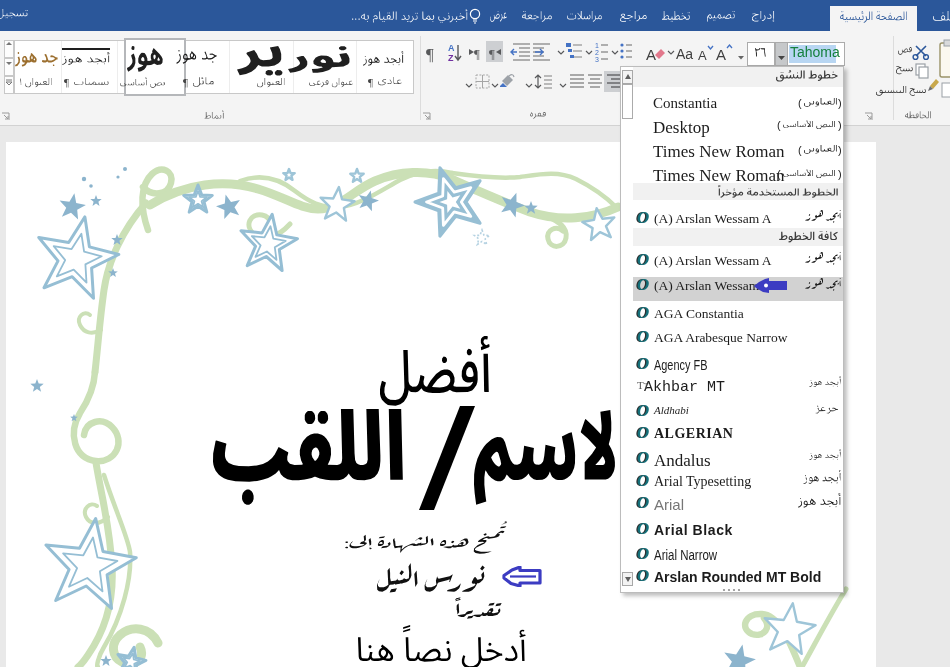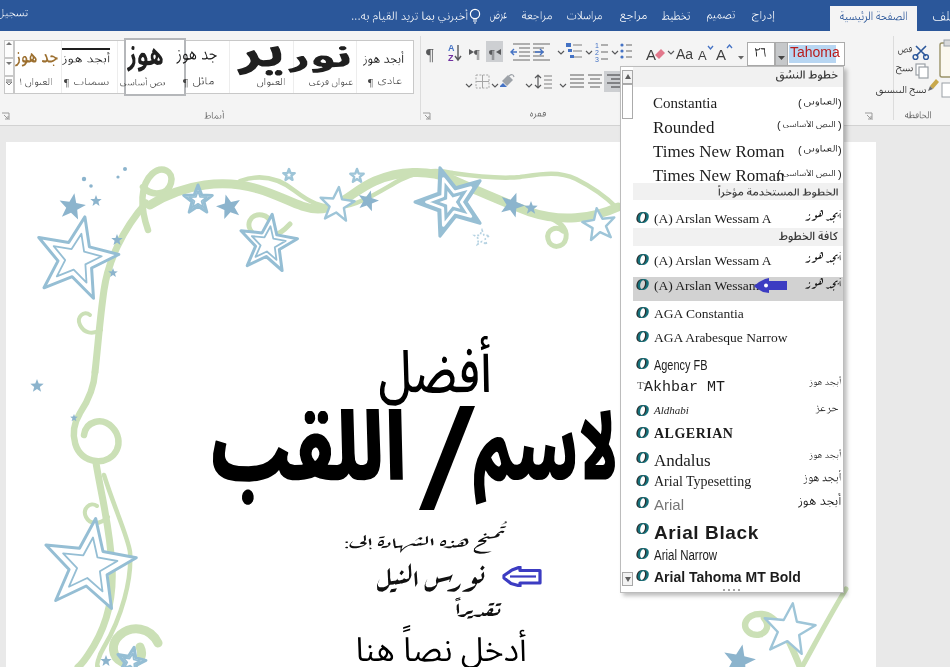--- a/index.html
+++ b/index.html
@@ -138,21 +138,21 @@
     <svg class="ab" style="left:896px;top:64px" width="17.0" height="10.5" viewBox="0 0 18.8 10.8" preserveAspectRatio="none">
       <path d="M0.0 8.5 1.0 9.8 3.0 10.5 4.5 10.5 6.2 9.8 6.0 9.2 4.8 9.8 3.0 9.8 2.0 9.5 1.0 8.8 0.8 8.2 1.0 6.2 3.5 4.2 4.2 4.5 4.5 6.2 5.8 7.5 7.8 7.5 8.8 7.0 9.2 7.5 11.0 7.5 11.8 7.0 12.2 7.5 13.8 7.5 14.8 6.8 15.5 7.5 17.2 7.5 18.2 6.8 18.5 5.2 17.8 3.2 17.0 3.5 17.8 5.2 17.5 6.5 15.8 6.8 15.0 6.0 14.2 3.8 14.2 6.0 14.0 6.5 12.5 6.8 12.0 6.2 12.0 4.5 11.5 4.5 11.5 5.5 10.8 6.8 9.5 6.8 9.0 6.2 9.2 4.8 8.5 4.8 8.2 6.2 7.8 6.8 6.0 6.8 5.0 5.8 4.8 4.2 5.2 3.8 6.0 3.8 5.8 3.0 4.5 3.0 2.5 2.2 0.2 2.5 0.2 3.0 2.8 3.0 3.8 3.5 2.0 4.2 0.5 5.8 0.0 6.8Z" fill="#262626" fill-rule="evenodd"></path>
     </svg>
     <svg class="ab" style="left:876px;top:86px" width="50.0" height="10.0" viewBox="0 0 57.2 10.8" preserveAspectRatio="none">
       <path d="M38.5 8.5 39.5 9.8 41.5 10.5 43.0 10.5 44.8 9.8 44.5 9.2 43.2 9.8 41.5 9.8 40.5 9.5 39.5 8.8 39.2 8.2 39.5 6.2 42.0 4.2 42.8 4.5 43.0 6.2 44.2 7.5 46.2 7.5 47.2 7.0 47.8 7.5 49.5 7.5 50.2 7.0 50.8 7.5 52.2 7.5 53.2 6.8 54.0 7.5 55.8 7.5 56.8 6.8 57.0 5.2 56.2 3.2 55.5 3.5 56.2 5.2 56.0 6.5 54.2 6.8 53.5 6.0 52.8 3.8 52.8 6.0 52.5 6.5 51.0 6.8 50.5 6.2 50.5 4.5 50.0 4.5 50.0 5.5 49.2 6.8 48.0 6.8 47.5 6.2 47.8 4.8 47.0 4.8 46.8 6.2 46.2 6.8 44.5 6.8 43.5 5.8 43.2 4.2 43.8 3.8 44.5 3.8 44.2 3.0 43.0 3.0 41.0 2.2 38.8 2.5 38.8 3.0 41.2 3.0 42.2 3.5 40.5 4.2 39.0 5.8 38.5 6.8Z M33.8 0.0 33.8 7.5 34.5 7.5 34.5 0.0Z M32.0 0.0 31.2 0.0 31.2 6.2 30.8 6.8 28.8 6.8 28.2 6.2 28.2 4.8 27.8 4.5 27.5 5.8 26.8 6.8 24.8 6.8 24.2 6.2 24.2 4.8 23.8 4.5 23.5 6.0 22.8 6.8 21.5 6.8 20.8 6.0 20.0 3.8 20.0 6.0 19.8 6.5 18.2 6.8 17.8 6.2 17.8 4.5 17.2 4.5 17.2 5.5 16.5 6.8 15.2 6.8 14.8 6.2 15.0 4.8 14.2 4.8 14.0 6.2 13.5 6.8 11.5 6.8 11.0 6.2 11.2 4.8 10.8 4.5 10.2 6.2 9.8 6.8 7.5 6.5 7.5 5.5 7.0 4.5 6.2 4.0 5.2 4.0 4.5 4.8 4.0 6.5 4.5 7.2 6.8 8.0 6.0 9.0 4.2 9.8 1.8 9.5 0.8 8.5 1.0 6.8 0.2 6.2 0.0 8.8 1.5 10.2 4.0 10.5 5.2 10.2 6.5 9.5 7.8 7.5 10.0 7.5 10.8 7.0 11.5 7.5 13.5 7.5 14.5 7.0 15.0 7.5 16.8 7.5 17.5 7.0 18.0 7.5 19.5 7.5 20.5 6.8 21.2 7.5 23.0 7.5 23.8 6.8 24.5 7.5 27.0 7.5 27.8 7.0 28.5 7.5 31.0 7.5 31.8 6.8 32.0 6.0Z M5.5 4.8 6.0 4.8 6.8 5.5 6.5 6.8 5.2 6.8 4.8 6.2 4.8 5.8Z" fill="#262626" fill-rule="evenodd"></path>
     </svg>
     <div id="fsbox"></div>
     <div id="fsdrop"></div>
     <div id="ffbox"></div>
     <div class="ab" style="left:789px;top:45px;width:47px;height:18px;background:#b8d6f2"></div>
-    <div class="ab" style="left:790px;top:44px;font-size:14px;color:#b91c1c;font-family:'Liberation Sans'">Tahoma</div>
+    <div class="ab" style="left:790px;top:44px;font-size:14px;color:#15803d;font-family:'Liberation Sans'">Tahoma</div>
     <svg class="ab" style="left:755px;top:48px" width="11.0" height="9.0" viewBox="0 0 10.5 8.5" preserveAspectRatio="none">
       <path d="M5.5 0.2 5.2 0.8 6.0 1.2 8.8 1.5 8.8 4.0 9.5 8.2 10.2 8.0 9.5 3.2 9.5 0.2Z M4.8 0.0 4.0 0.2 4.0 0.8 3.2 1.5 1.2 1.2 0.8 0.0 0.0 0.5 0.8 3.5 1.0 8.0 1.8 8.0 1.8 4.8 1.2 2.5 4.0 2.0 4.8 1.0Z" fill="#1c1c1c" fill-rule="evenodd"></path>
     </svg>
     <svg class="ab" style="left:0;top:31px" width="950" height="95" viewBox="0 0 950 95" fill="none">
       <text x="426" y="29" font-size="17" fill="#58595b" font-family="Liberation Serif">¶</text>
       <text x="448" y="20" font-size="9" font-weight="bold" fill="#4472c4" font-family="Liberation Sans">A</text>
       <text x="448" y="30" font-size="9" font-weight="bold" fill="#7030a0" font-family="Liberation Sans">Z</text>
       <path d="M458 14 V28 M455 25 L458 29 L461 25" stroke="#58595b" stroke-width="1.4"></path>
       <text x="474" y="27" font-size="13" fill="#58595b" font-family="Liberation Serif">¶</text>
       <path d="M469 18 l5 3 -5 3 z" fill="#58595b"></path>
@@ -332,21 +332,21 @@
     <svg class="ab" style="left:776px;top:70px" width="62.0" height="12.0" viewBox="0 0 64.5 12.0" preserveAspectRatio="none">
       <path d="M21.8 2.5 22.0 3.5 22.8 3.2 22.5 2.2Z M6.8 2.2 6.8 3.0 7.8 2.8 7.5 2.0Z M4.8 2.2 5.0 3.0 5.8 3.0 5.5 2.0Z M59.0 1.8 59.2 2.8 60.0 2.5 59.8 1.5Z M43.8 11.0 45.8 10.8 48.0 8.5 54.0 8.5 54.8 8.2 59.2 8.5 64.0 6.5 64.0 5.5 60.5 4.0 58.5 4.0 58.5 5.2 60.0 5.0 61.0 5.2 62.0 6.0 61.2 6.8 59.8 7.2 57.0 7.5 56.2 7.0 56.5 5.2 55.2 4.0 53.2 4.0 51.5 5.2 51.2 0.5 50.0 0.5 50.0 6.8 49.2 7.5 48.0 7.2 47.8 6.0 47.0 4.8 46.5 4.5 44.8 4.8 43.8 6.2 43.8 7.8 44.8 8.5 46.2 8.8 45.5 9.5 43.5 10.0Z M45.5 5.5 46.0 5.5 46.8 6.5 46.5 7.5 45.5 7.5 45.0 7.0 45.0 6.0Z M55.0 5.2 55.2 6.5 54.8 7.0 52.5 7.5 51.2 7.0 52.8 5.5 53.8 5.0Z M36.0 0.5 36.0 6.8 35.2 7.5 34.0 7.2 34.0 8.5 39.8 8.5 41.2 8.0 42.2 7.0 42.5 6.0 42.2 5.0 41.2 4.0 39.2 4.0 37.5 5.0 37.2 0.5Z M41.2 5.8 41.2 6.2 40.0 7.2 38.8 7.5 37.0 7.2 39.0 5.2 40.5 5.0Z M28.5 0.5 28.5 8.5 29.8 8.5 29.8 0.5Z M27.0 0.5 25.8 0.5 25.8 6.8 25.0 7.5 24.0 7.5 23.0 7.0 23.0 5.0 22.0 5.0 21.5 7.0 20.2 7.5 19.2 7.0 18.8 5.8 18.8 4.2 17.8 4.2 17.8 6.8 16.8 7.5 15.8 7.2 15.8 5.2 14.8 5.0 14.5 6.2 13.5 7.5 12.8 7.5 12.0 6.8 12.0 5.2 11.0 5.5 10.8 6.8 9.8 7.5 8.2 7.2 8.2 6.2 7.8 5.2 6.8 4.5 5.8 4.5 4.5 5.5 4.0 7.0 4.8 8.2 7.0 8.8 6.0 10.0 4.8 10.5 3.0 10.5 1.8 10.0 1.2 9.5 1.5 7.5 1.2 6.8 0.2 7.0 0.0 9.8 1.0 11.0 2.0 11.5 5.2 11.5 6.5 11.0 7.8 9.8 8.2 8.5 10.5 8.5 11.5 8.0 12.2 8.5 14.0 8.5 15.0 8.0 15.8 8.5 17.5 8.5 18.5 7.5 19.5 8.5 21.2 8.5 22.2 7.8 23.2 8.5 25.5 8.5 26.5 8.0 27.0 6.2Z M6.2 5.5 7.0 6.2 6.8 7.5 5.5 7.2 5.2 6.5Z M15.5 0.2 14.2 0.0 13.8 0.5 13.8 1.2 14.2 1.8 13.8 2.2 13.0 2.2 13.0 2.8 14.8 2.5 15.8 1.5Z M14.8 0.5 15.0 1.5 14.2 1.0Z" fill="#3d3d3d" fill-rule="evenodd"></path>
     </svg>
     <svg class="ab" style="left:718px;top:185px" width="120.0" height="13.0" viewBox="0 0 124.8 15.2" preserveAspectRatio="none">
       <path d="M26.0 9.2 24.8 8.0 23.2 8.0 22.0 9.2 21.5 10.5 20.2 11.2 19.5 11.0 19.2 9.8 18.5 8.5 16.8 8.2 15.8 9.0 15.2 10.0 15.2 11.5 16.2 12.2 17.8 12.5 17.0 13.2 15.0 13.8 15.2 14.8 17.2 14.5 19.5 12.2 21.2 12.2 22.0 11.8 23.5 12.2 25.0 12.2 26.0 11.2 26.2 10.2Z M17.0 9.2 17.5 9.2 18.2 10.2 18.0 11.2 17.0 11.2 16.5 10.8 16.5 9.8Z M24.5 9.2 25.0 10.0 24.8 11.0 23.2 11.0 22.8 10.2 23.0 9.8Z M14.0 9.2 10.5 7.8 8.5 7.8 8.5 9.0 10.0 8.8 11.0 9.0 12.0 9.8 11.2 10.5 7.5 11.2 6.5 10.5 5.5 8.2 4.5 8.8 5.2 10.5 5.2 11.5 3.8 13.2 2.5 13.8 2.8 14.8 4.0 14.5 6.8 12.0 9.2 12.2 11.5 11.5 12.5 10.8 14.0 10.2Z M59.2 6.5 59.2 7.2 60.2 7.0 60.0 6.2Z M57.2 6.5 57.5 7.2 58.2 7.2 58.0 6.2Z M30.2 8.8 30.2 10.2 31.0 11.0 33.5 11.2 34.8 12.2 36.8 12.2 37.5 11.8 39.0 12.2 40.5 12.2 41.2 11.8 41.8 10.2 41.5 9.2 40.8 8.2 38.8 8.0 37.5 9.2 36.5 11.0 35.0 11.0 34.5 10.2 34.5 6.0 33.2 6.0 33.0 7.0 31.8 7.2Z M40.0 9.2 40.5 10.0 40.2 11.0 38.8 11.0 38.2 10.2 38.5 9.8Z M33.0 8.0 33.0 10.2 32.5 10.2 31.5 9.8 31.5 9.0 32.2 8.2Z M113.0 5.5 113.2 6.5 114.0 6.2 113.8 5.2Z M50.2 5.5 50.5 6.5 51.2 6.2 51.0 5.2Z M9.0 5.5 9.2 6.5 10.0 6.2 9.8 5.2Z M123.2 4.2 123.2 12.2 124.5 12.2 124.5 4.2Z M98.0 14.8 100.0 14.5 102.2 12.2 108.2 12.2 109.0 12.0 113.5 12.2 116.8 11.2 117.0 11.8 118.0 12.2 120.2 12.2 121.2 11.8 121.8 10.0 121.8 4.2 120.5 4.2 120.5 10.5 119.8 11.2 118.0 11.0 117.5 10.5 118.2 10.2 118.2 9.2 117.0 9.0 114.8 7.8 112.5 7.8 113.0 9.0 114.0 8.8 116.2 9.8 114.8 10.8 112.5 11.2 111.2 11.2 110.5 10.8 110.8 9.0 109.5 7.8 107.5 7.8 105.8 9.0 105.5 4.2 104.2 4.2 104.2 10.5 103.5 11.2 102.2 11.0 102.0 9.8 101.2 8.5 100.8 8.2 99.0 8.5 98.0 10.0 98.0 11.5 99.0 12.2 100.5 12.5 99.8 13.2 97.8 13.8Z M99.8 9.2 100.2 9.2 101.0 10.2 100.8 11.2 99.8 11.2 99.2 10.8 99.2 9.8Z M109.2 9.0 109.5 10.2 109.0 10.8 106.8 11.2 105.5 10.8 107.0 9.2 108.0 8.8Z M90.2 4.2 90.2 10.5 89.5 11.2 88.2 11.0 88.2 12.2 94.0 12.2 95.5 11.8 96.5 10.8 96.8 9.8 96.5 8.8 95.5 7.8 93.5 7.8 91.8 8.8 91.5 4.2Z M95.5 9.5 95.5 10.0 94.2 11.0 93.0 11.2 91.2 11.0 93.2 9.0 94.8 8.8Z M82.8 4.2 82.8 12.2 84.0 12.2 84.0 4.2Z M81.2 4.2 80.0 4.2 80.0 10.5 79.2 11.2 78.0 11.0 76.8 8.8 75.8 8.0 74.2 8.2 73.2 9.2 72.5 10.8 70.8 10.8 70.2 9.5 70.2 8.0 69.2 8.0 69.2 10.5 68.2 11.2 67.2 11.0 67.2 9.0 66.2 8.8 66.0 10.0 65.0 11.2 64.2 11.2 63.5 10.5 63.5 9.0 62.5 9.2 62.5 10.0 61.8 11.0 60.5 11.2 59.2 10.5 59.5 9.0 58.2 8.8 58.0 10.0 57.2 11.0 55.2 11.0 54.8 10.5 55.5 10.2 55.5 9.2 54.2 9.0 52.0 7.8 49.8 7.8 50.2 9.0 51.2 8.8 53.5 9.8 51.2 11.0 48.8 11.2 47.8 10.8 47.2 9.2 45.8 6.8 44.8 7.5 46.0 9.2 46.2 10.5 45.0 11.2 43.2 10.8 42.8 11.8 43.8 12.2 46.0 12.2 47.0 11.5 48.0 12.2 50.8 12.2 54.0 11.2 54.2 11.8 55.2 12.2 57.5 12.2 58.5 11.5 59.5 12.2 62.0 12.2 63.0 11.8 63.8 12.2 65.5 12.2 66.5 11.8 67.2 12.2 69.0 12.2 70.0 11.2 71.0 12.2 72.5 12.2 73.8 11.5 75.0 12.5 76.2 12.5 77.0 11.8 77.8 12.2 79.8 12.2 80.8 11.8 81.2 10.0Z M75.2 9.0 76.2 10.2 76.2 11.0 75.5 11.5 74.0 10.2Z M0.8 4.2 0.8 12.2 2.0 12.2 2.0 4.2Z M17.8 4.0 16.8 4.0 16.2 4.5 16.5 5.8 16.2 6.5 17.2 6.5 18.0 5.5 17.2 5.8 16.8 5.0 17.2 4.5 17.8 4.5Z M33.2 3.8 33.5 4.5 34.2 4.2 34.2 3.5Z M31.5 3.8 31.8 4.5 32.5 4.2 32.5 3.5Z M2.5 1.2 0.0 1.8 0.0 2.5 2.5 1.8Z M2.5 0.0 1.0 0.2 0.0 0.8 0.0 1.2 2.5 0.5Z" fill="#3d3d3d" fill-rule="evenodd"></path>
     </svg>
     <svg class="ab" style="left:779px;top:231px" width="59.0" height="12.0" viewBox="0 0 61.0 11.8" preserveAspectRatio="none">
       <path d="M40.8 5.2 40.8 6.8 41.5 7.5 44.0 7.8 45.2 8.8 49.2 8.8 51.0 7.5 51.5 5.8 50.8 3.2 50.0 2.8 48.5 2.8 47.2 4.5 47.2 6.0 48.2 6.8 50.0 7.0 49.5 7.5 48.5 7.8 46.0 7.8 45.0 6.8 45.0 2.5 43.8 2.5 43.5 3.5 42.2 3.8Z M43.5 4.5 43.5 6.8 43.0 6.8 42.0 6.2 42.0 5.5 42.8 4.8Z M49.0 3.8 49.5 3.8 50.0 4.2 50.0 5.5 48.8 5.5 48.5 4.2Z M25.0 2.0 25.2 3.0 26.0 2.8 25.8 1.8Z M53.0 0.8 53.0 7.8 53.2 8.2 54.2 8.8 58.2 8.8 59.0 8.5 59.8 7.8 60.0 7.0 59.0 5.0 57.5 3.5 60.8 1.8 60.2 0.8 58.5 1.5 56.2 3.0 56.0 3.8 58.5 6.2 58.8 7.0 57.8 7.8 55.2 7.8 54.2 7.2 54.2 0.8Z M35.2 0.8 35.2 8.8 36.5 8.8 36.5 0.8Z M10.0 11.2 12.0 11.0 14.2 8.8 20.2 8.8 21.0 8.5 25.5 8.8 28.8 7.8 29.0 8.2 30.0 8.8 32.2 8.8 33.2 8.2 33.8 6.5 33.8 0.8 32.5 0.8 32.5 7.0 31.8 7.8 30.0 7.5 29.5 7.0 30.2 6.8 30.2 5.8 29.0 5.5 26.8 4.2 24.5 4.2 25.0 5.5 26.0 5.2 28.2 6.2 26.8 7.2 24.5 7.8 23.2 7.8 22.5 7.2 22.8 5.5 21.5 4.2 19.5 4.2 17.8 5.5 17.5 0.8 16.2 0.8 16.2 7.0 15.5 7.8 14.2 7.5 14.0 6.2 13.2 5.0 12.8 4.8 11.0 5.0 10.0 6.5 10.0 8.0 11.0 8.8 12.5 9.0 11.8 9.8 9.8 10.2Z M11.8 5.8 12.2 5.8 13.0 6.8 12.8 7.8 11.8 7.8 11.2 7.2 11.2 6.2Z M21.2 5.5 21.5 6.8 21.0 7.2 18.8 7.8 17.5 7.2 19.0 5.8 20.0 5.2Z M2.2 0.8 2.2 7.0 1.5 7.8 0.2 7.5 0.2 8.8 6.0 8.8 7.5 8.2 8.5 7.2 8.8 6.2 8.5 5.2 7.5 4.2 5.5 4.2 3.8 5.2 3.5 0.8Z M7.5 6.0 7.5 6.5 6.2 7.5 5.0 7.8 3.2 7.5 5.2 5.5 6.8 5.2Z M48.8 0.2 49.0 1.2 49.8 1.0 49.5 0.0Z M43.8 0.2 44.0 1.0 44.8 0.8 44.8 0.0Z M42.0 0.2 42.2 1.0 43.0 0.8 43.0 0.0Z" fill="#3d3d3d" fill-rule="evenodd"></path>
     </svg>
     <div class="lat" style="left:653px;top:95px;font-size:15px;">Constantia</div>
-    <div class="lat" style="left:653px;top:118px;font-size:17px;">Rounded</div>
+    <div class="lat" style="left:653px;top:118px;font-size:17px;">Desktop</div>
     <div class="lat" style="left:653px;top:142px;font-size:17px;">Times New Roman</div>
     <div class="lat" style="left:653px;top:166px;font-size:17px;">Times New Roman</div>
     <div class="lat" style="left:798px;top:97px;font-size:11px;font-family:'Liberation Sans'">(</div>
     <svg class="ab" style="left:804px;top:98px" width="33.0" height="9.0" viewBox="0 0 31.8 10.0" preserveAspectRatio="none">
       <path d="M13.0 3.8 12.2 4.0 11.5 4.8 11.2 6.5 11.5 7.0 13.5 7.8 12.8 8.5 11.0 9.0 11.0 9.5 12.8 9.2 14.2 8.0 14.5 5.2Z M13.0 4.5 13.8 5.2 13.5 6.5 12.0 6.2 12.0 5.2Z M9.2 3.2 8.5 3.5 9.0 4.5 8.8 6.5 6.2 6.2 5.8 4.5 5.0 4.8 5.5 6.2 5.2 8.0 4.5 8.8 2.2 9.0 1.5 8.8 0.8 8.0 1.0 5.8 0.2 5.8 0.0 6.5 0.2 8.5 1.5 9.5 3.2 9.8 5.0 9.2 5.8 8.5 6.5 7.0 8.5 7.2 9.5 6.8 9.8 4.5Z M30.8 0.0 30.8 7.2 31.5 7.2 31.5 0.0Z M16.0 0.0 16.0 6.5 17.0 7.2 19.0 7.2 20.0 6.8 20.5 7.2 23.0 7.2 24.2 6.8 25.0 6.8 26.0 7.2 28.5 7.2 29.2 6.5 29.5 5.2 29.5 0.0 28.8 0.0 28.8 6.0 27.5 6.8 25.5 6.0 26.2 5.0 26.2 3.8 25.8 3.2 24.8 3.0 22.8 3.8 22.5 4.8 23.5 6.5 20.2 6.2 20.2 4.5 19.8 4.5 19.2 6.2 17.2 6.5 16.8 6.0 16.8 0.0Z M23.5 4.0 25.0 3.8 25.5 4.0 25.8 4.8 25.2 5.5 24.5 5.8Z" fill="#1c1c1c" fill-rule="evenodd"></path>
     </svg>
     <div class="lat" style="left:838px;top:97px;font-size:11px;font-family:'Liberation Sans'">)</div>
     <div class="lat" style="left:798px;top:144px;font-size:11px;font-family:'Liberation Sans'">(</div>
     <svg class="ab" style="left:804px;top:145px" width="33.0" height="9.0" viewBox="0 0 31.8 10.0" preserveAspectRatio="none">
       <path d="M13.0 3.8 12.2 4.0 11.5 4.8 11.2 6.5 11.5 7.0 13.5 7.8 12.8 8.5 11.0 9.0 11.0 9.5 12.8 9.2 14.2 8.0 14.5 5.2Z M13.0 4.5 13.8 5.2 13.5 6.5 12.0 6.2 12.0 5.2Z M9.2 3.2 8.5 3.5 9.0 4.5 8.8 6.5 6.2 6.2 5.8 4.5 5.0 4.8 5.5 6.2 5.2 8.0 4.5 8.8 2.2 9.0 1.5 8.8 0.8 8.0 1.0 5.8 0.2 5.8 0.0 6.5 0.2 8.5 1.5 9.5 3.2 9.8 5.0 9.2 5.8 8.5 6.5 7.0 8.5 7.2 9.5 6.8 9.8 4.5Z M30.8 0.0 30.8 7.2 31.5 7.2 31.5 0.0Z M16.0 0.0 16.0 6.5 17.0 7.2 19.0 7.2 20.0 6.8 20.5 7.2 23.0 7.2 24.2 6.8 25.0 6.8 26.0 7.2 28.5 7.2 29.2 6.5 29.5 5.2 29.5 0.0 28.8 0.0 28.8 6.0 27.5 6.8 25.5 6.0 26.2 5.0 26.2 3.8 25.8 3.2 24.8 3.0 22.8 3.8 22.5 4.8 23.5 6.5 20.2 6.2 20.2 4.5 19.8 4.5 19.2 6.2 17.2 6.5 16.8 6.0 16.8 0.0Z M23.5 4.0 25.0 3.8 25.5 4.0 25.8 4.8 25.2 5.5 24.5 5.8Z" fill="#1c1c1c" fill-rule="evenodd"></path>
@@ -379,25 +379,25 @@
     <div class="lat" style="left:654px;top:404px;font-size:11px;font-style:italic">Aldhabi</div>
     <div class="oi" style="left:637px;top:401px">O</div>
     <div class="lat" style="left:654px;top:426px;font-size:14px;font-weight:bold;letter-spacing:.5px">ALGERIAN</div>
     <div class="oi" style="left:637px;top:423px">O</div>
     <div class="lat" style="left:654px;top:451px;font-size:17px;">Andalus</div>
     <div class="oi" style="left:637px;top:448px">O</div>
     <div class="lat" style="left:654px;top:474px;font-size:14px;">Arial Typesetting</div>
     <div class="oi" style="left:637px;top:471px">O</div>
     <div class="lat" style="left:654px;top:496px;font-size:15px;font-family:'Liberation Sans';color:#767676">Arial</div>
     <div class="oi" style="left:637px;top:493px">O</div>
-    <div class="lat" style="left:654px;top:522px;font-size:19px;font-family:'Liberation Sans';font-weight:bold;letter-spacing:.6px">Arial Black</div>
+    <div class="lat" style="left:654px;top:522px;font-size:14px;font-family:'Liberation Sans';font-weight:bold;letter-spacing:.6px">Arial Black</div>
     <div class="oi" style="left:637px;top:519px">O</div>
     <div class="lat" style="left:654px;top:547px;font-size:14px;font-family:'Liberation Sans';transform:scaleX(.82);transform-origin:0 0">Arial Narrow</div>
     <div class="oi" style="left:637px;top:544px">O</div>
-    <div class="lat" style="left:654px;top:569px;font-size:14px;font-family:'Liberation Sans';font-weight:bold">Arial Tahoma MT Bold</div>
+    <div class="lat" style="left:654px;top:569px;font-size:14px;font-family:'Liberation Sans';font-weight:bold">Arslan Rounded MT Bold</div>
     <div class="oi" style="left:637px;top:566px">O</div>
     <svg class="ab" style="left:805px;top:209px" width="36.0" height="14.0" viewBox="0 0 34.2 13.2" preserveAspectRatio="none">
       <path d="M27.2 11.2 26.5 12.5 27.2 13.0 28.0 12.0Z M5.0 8.0 3.5 9.5 0.8 10.2 0.0 10.8 3.0 11.0 4.5 9.8 5.0 8.8Z M31.5 5.5 30.8 6.8 31.5 7.2 32.2 6.2Z M4.2 4.8 3.5 6.0 4.2 6.5 5.0 5.5Z M33.5 3.2 32.8 4.8 33.2 9.0 33.8 8.2Z M31.2 3.5 30.5 3.2 29.2 3.8 26.8 6.2 26.2 7.2 28.2 8.0 27.8 8.5 25.5 9.2 24.8 9.2 24.0 8.5 23.8 9.2 22.8 9.8 19.5 10.0 21.2 11.0 22.5 11.0 23.5 10.0 24.0 10.5 25.2 10.5 27.0 9.8 28.5 8.5 29.2 7.2 29.0 6.2 27.8 6.0 29.5 4.8 30.5 4.8Z M16.8 1.2 15.8 1.0 15.2 1.2 13.8 3.0 13.8 3.5 14.8 2.2 15.8 2.5 16.2 3.8 16.0 5.8 15.5 6.0 14.8 5.5 15.2 4.8 15.2 4.0 14.5 3.5 12.5 6.5 11.5 6.5 10.5 5.5 9.5 7.0 9.8 8.0 10.8 8.5 10.2 9.0 7.5 10.0 5.8 11.0 8.5 11.0 9.5 10.5 10.8 9.2 11.2 8.0 15.2 7.0 16.5 5.8 17.2 4.0Z M14.5 5.5 13.2 5.8 14.0 5.0Z M34.0 0.0 33.0 1.0 33.0 1.5 33.5 2.0 33.0 2.2 34.0 1.5 33.2 0.8Z" fill="#1c1c1c" fill-rule="evenodd"></path>
     </svg>
     <svg class="ab" style="left:805px;top:251px" width="36.0" height="14.0" viewBox="0 0 34.2 13.2" preserveAspectRatio="none">
       <path d="M27.2 11.2 26.5 12.5 27.2 13.0 28.0 12.0Z M5.0 8.0 3.5 9.5 0.8 10.2 0.0 10.8 3.0 11.0 4.5 9.8 5.0 8.8Z M31.5 5.5 30.8 6.8 31.5 7.2 32.2 6.2Z M4.2 4.8 3.5 6.0 4.2 6.5 5.0 5.5Z M33.5 3.2 32.8 4.8 33.2 9.0 33.8 8.2Z M31.2 3.5 30.5 3.2 29.2 3.8 26.8 6.2 26.2 7.2 28.2 8.0 27.8 8.5 25.5 9.2 24.8 9.2 24.0 8.5 23.8 9.2 22.8 9.8 19.5 10.0 21.2 11.0 22.5 11.0 23.5 10.0 24.0 10.5 25.2 10.5 27.0 9.8 28.5 8.5 29.2 7.2 29.0 6.2 27.8 6.0 29.5 4.8 30.5 4.8Z M16.8 1.2 15.8 1.0 15.2 1.2 13.8 3.0 13.8 3.5 14.8 2.2 15.8 2.5 16.2 3.8 16.0 5.8 15.5 6.0 14.8 5.5 15.2 4.8 15.2 4.0 14.5 3.5 12.5 6.5 11.5 6.5 10.5 5.5 9.5 7.0 9.8 8.0 10.8 8.5 10.2 9.0 7.5 10.0 5.8 11.0 8.5 11.0 9.5 10.5 10.8 9.2 11.2 8.0 15.2 7.0 16.5 5.8 17.2 4.0Z M14.5 5.5 13.2 5.8 14.0 5.0Z M34.0 0.0 33.0 1.0 33.0 1.5 33.5 2.0 33.0 2.2 34.0 1.5 33.2 0.8Z" fill="#1c1c1c" fill-rule="evenodd"></path>
     </svg>
     <svg class="ab" style="left:805px;top:277px" width="36.0" height="14.0" viewBox="0 0 34.2 13.2" preserveAspectRatio="none">
       <path d="M27.2 11.2 26.5 12.5 27.2 13.0 28.0 12.0Z M5.0 8.0 3.5 9.5 0.8 10.2 0.0 10.8 3.0 11.0 4.5 9.8 5.0 8.8Z M31.5 5.5 30.8 6.8 31.5 7.2 32.2 6.2Z M4.2 4.8 3.5 6.0 4.2 6.5 5.0 5.5Z M33.5 3.2 32.8 4.8 33.2 9.0 33.8 8.2Z M31.2 3.5 30.5 3.2 29.2 3.8 26.8 6.2 26.2 7.2 28.2 8.0 27.8 8.5 25.5 9.2 24.8 9.2 24.0 8.5 23.8 9.2 22.8 9.8 19.5 10.0 21.2 11.0 22.5 11.0 23.5 10.0 24.0 10.5 25.2 10.5 27.0 9.8 28.5 8.5 29.2 7.2 29.0 6.2 27.8 6.0 29.5 4.8 30.5 4.8Z M16.8 1.2 15.8 1.0 15.2 1.2 13.8 3.0 13.8 3.5 14.8 2.2 15.8 2.5 16.2 3.8 16.0 5.8 15.5 6.0 14.8 5.5 15.2 4.8 15.2 4.0 14.5 3.5 12.5 6.5 11.5 6.5 10.5 5.5 9.5 7.0 9.8 8.0 10.8 8.5 10.2 9.0 7.5 10.0 5.8 11.0 8.5 11.0 9.5 10.5 10.8 9.2 11.2 8.0 15.2 7.0 16.5 5.8 17.2 4.0Z M14.5 5.5 13.2 5.8 14.0 5.0Z M34.0 0.0 33.0 1.0 33.0 1.5 33.5 2.0 33.0 2.2 34.0 1.5 33.2 0.8Z" fill="#1c1c1c" fill-rule="evenodd"></path>
     </svg>

